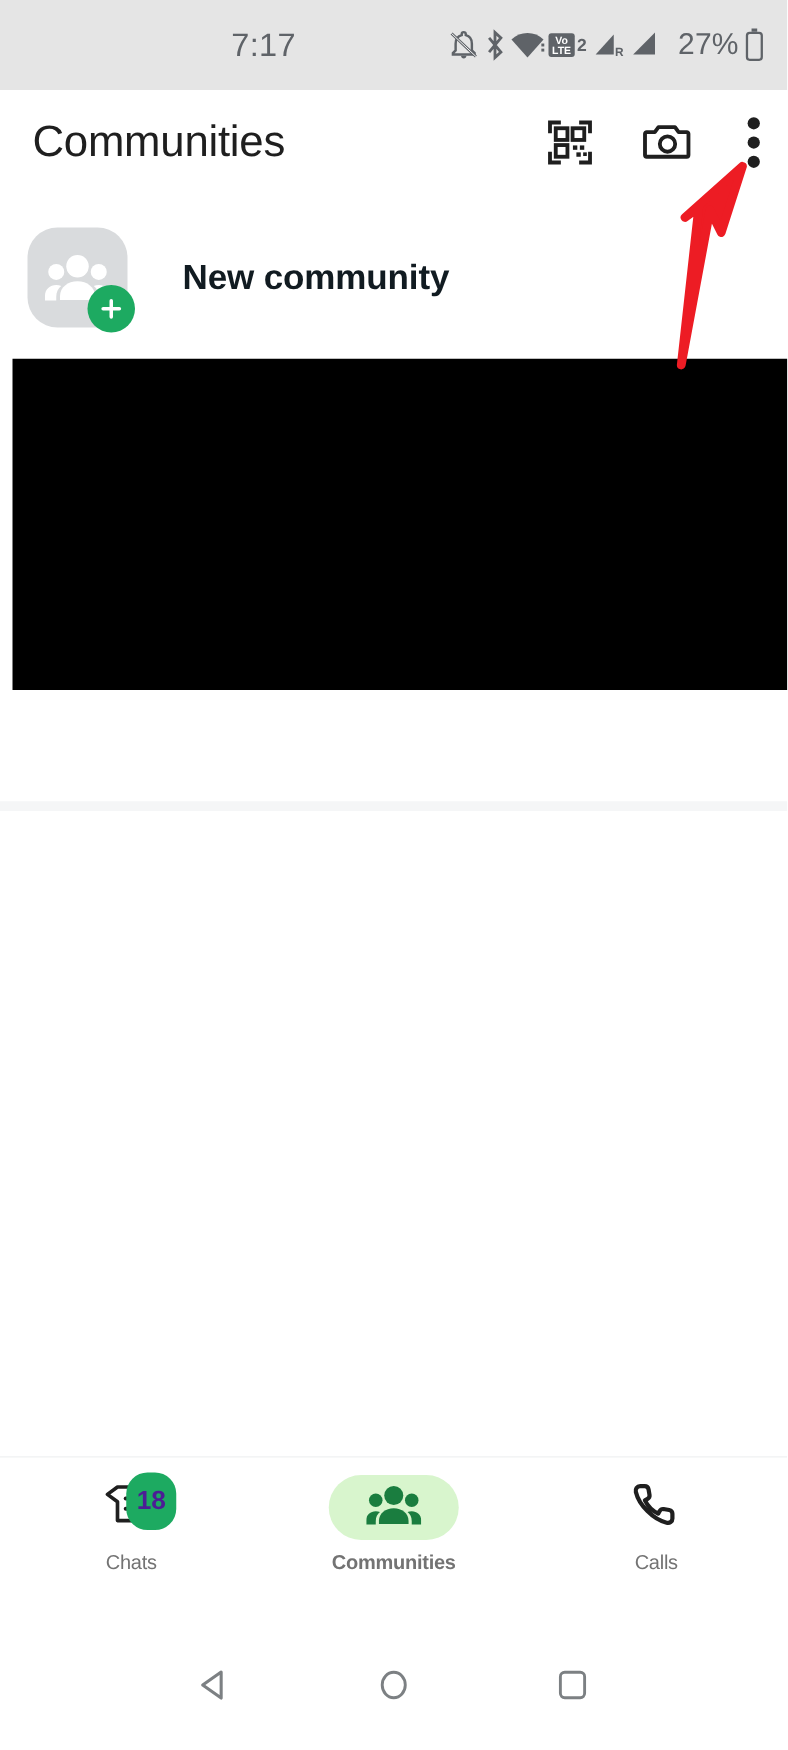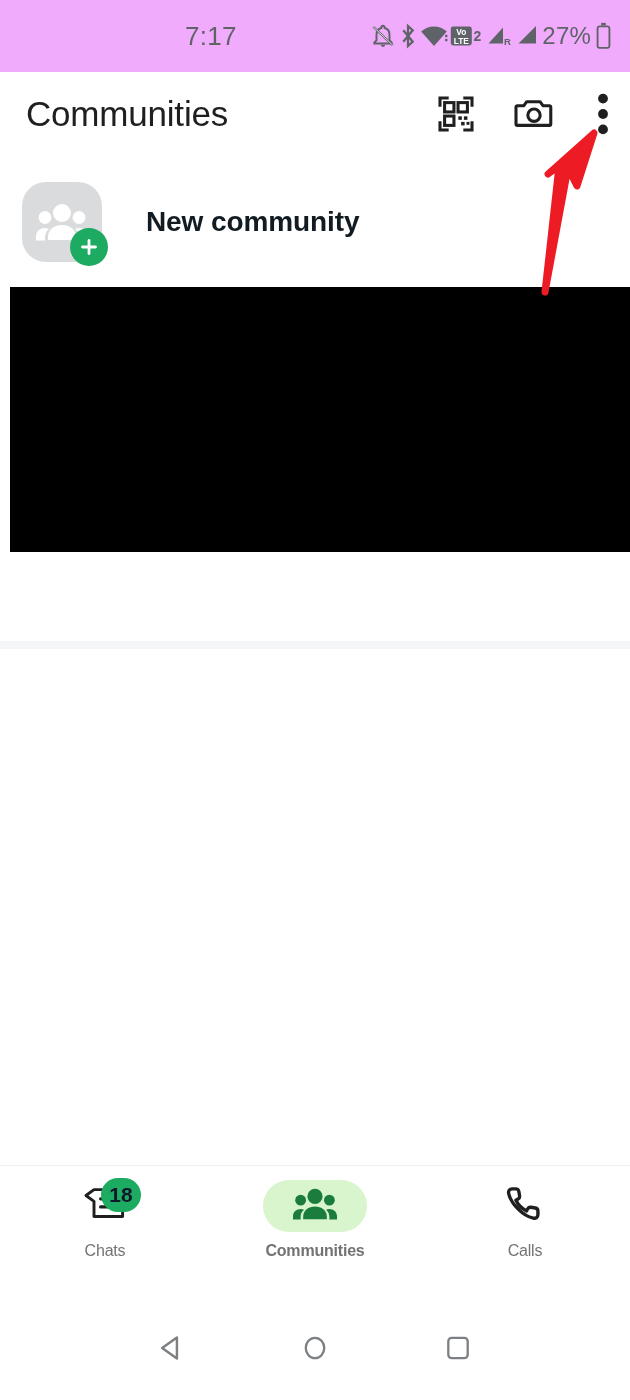--- a/index.html
+++ b/index.html
@@ -20,21 +20,21 @@
   }
 
   
   .status-bar {
     position: absolute;
     top: 0; left: 0;
     width: 630px;
     height: 72px;
     display: flex;
     align-items: center;
-    background: #f0abfc;
+    background: #e5e5e5;
   }
   .status-clock {
     position: absolute;
     left: 185px;
     font-size: 26px;
     color: #5f6368;
     letter-spacing: 0.3px;
   }
   .status-icons {
     position: absolute;
@@ -42,20 +42,21 @@
     display: flex;
     align-items: center;
     gap: 2px;
   }
   .status-icons svg { display: block; }
   .battery-pct {
     font-size: 24px;
     color: #5f6368;
     letter-spacing: 0.2px;
     margin-right: 2px;
+    margin-left: 12px;
   }
 
   
   .app-header {
     position: absolute;
     top: 72px; left: 0;
     width: 630px;
     height: 96px;
     background: #ffffff;
   }
@@ -218,24 +219,24 @@
     letter-spacing: -0.2px;
   }
   .nav-label.active {
     font-weight: bold;
   }
   .nav-badge {
     position: absolute;
     top: -2px;
     right: 16px;
     min-width: 40px;
-    height: 34px;
+    height: 46px;
     background: #1daa61;
     border-radius: 17px;
-    color: #0f172a;
+    color: #4c1d95;
     font-size: 21px;
     font-weight: bold;
     display: flex;
     align-items: center;
     justify-content: center;
     padding: 12px 6px;
     box-sizing: border-box;
   }
 
   

